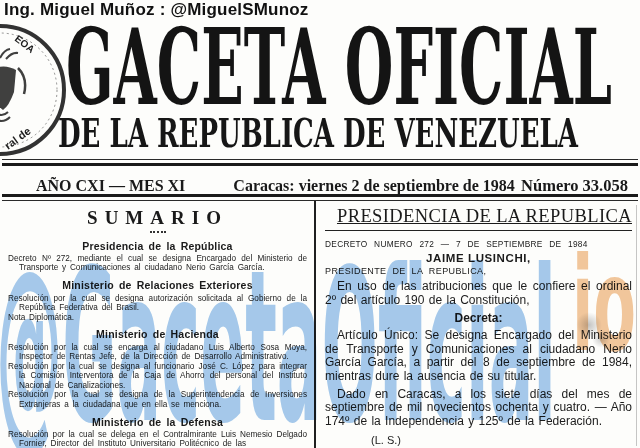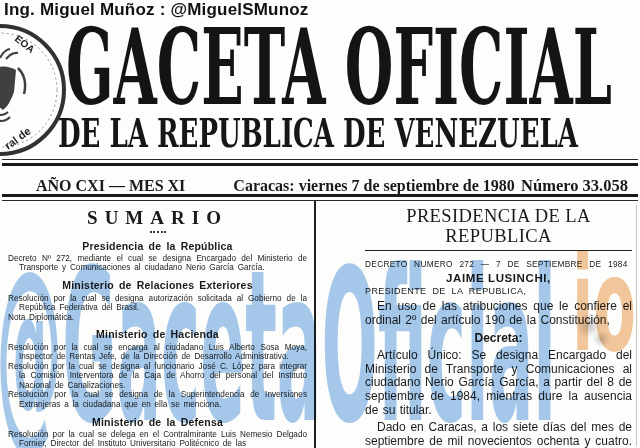--- a/index.html
+++ b/index.html
@@ -29,21 +29,21 @@
   .issue-bar{
     position:absolute;left:0;right:0;top:166px;height:40px;
     display:flex;align-items:center;
     font-family:"Liberation Serif",serif;font-weight:bold;font-size:16px;
     white-space:nowrap;
   }
   .issue-year{margin-left:36px;}
   .issue-date{margin-left:48px;}
   .issue-number{margin-left:auto;margin-right:12px;font-size:16.5px;}
   
-  .columns{position:absolute;left:0;right:0;top:201px;bottom:0;display:flex;z-index:8;gap:40px;}
+  .columns{position:absolute;left:0;right:0;top:201px;bottom:0;display:flex;z-index:8;}
   .left-col{
     width:316px;border-right:2px solid #1f1f1f;
     padding:4px 7px 0 8px;box-sizing:border-box;
   }
   .right-col{flex:1;padding:4px 8px 0 9px;box-sizing:border-box;position:relative;}
   .edge-line{position:absolute;right:3px;top:205px;bottom:2px;width:1px;background:rgba(70,70,70,.3);z-index:9;}
   
   .sumario-title{
     text-align:center;font-family:"Liberation Serif",serif;font-weight:bold;
     font-size:19px;letter-spacing:7px;margin:2px 0 0 0;
@@ -53,22 +53,22 @@
     text-align:center;font-weight:bold;font-size:10.5px;line-height:12px;
     margin:6.5px 0 2.5px 0;letter-spacing:.2px;word-spacing:2px;
   }
   .entry{
     font-size:8.2px;line-height:9.3px;margin:.5px 0 0 0;
     text-align:justify;text-align-last:left;word-spacing:1.5px;
     padding-left:11px;text-indent:-11px;color:#222;
   }
   
   .pres-h{
-    text-align:center;font-family:"Liberation Serif",serif;font-weight:normal;
-    font-size:18.5px;line-height:20px;letter-spacing:.4px;margin:1px 0 0 0;
+    text-align:right;font-family:"Liberation Serif",serif;font-weight:normal;
+    font-size:18.5px;line-height:20px;letter-spacing:.4px;margin:1px 0 0 0;text-decoration:underline;
   }
   .pres-rule{height:0;border-top:1.5px solid #222;margin:4px 0 0 0;}
   .decree-line{
     text-align:left;font-weight:normal;font-size:8.3px;word-spacing:4px;
     letter-spacing:.3px;margin:8px 0 0 0;
   }
   .author{text-align:center;font-weight:bold;font-size:11.5px;letter-spacing:.6px;margin:3px 0 0 0;}
   .author-title{font-size:9px;word-spacing:3px;letter-spacing:.4px;margin:2px 0 0 0;}
   .body-p{
     font-size:12px;line-height:13.6px;text-align:justify;text-align-last:left;
@@ -112,21 +112,21 @@
   <svg class="masthead" width="640" height="100" viewBox="0 0 640 100">
     <text x="66" y="90" font-size="104" font-weight="bold" fill="#141414" font-family="DejaVu Serif, serif" textLength="546" lengthAdjust="spacingAndGlyphs">GACETA OFICIAL</text>
   </svg>
   <svg class="subtitle" width="640" height="46" viewBox="0 0 640 46">
     <text x="318" y="37" font-size="39" font-weight="bold" fill="#161616" text-anchor="middle" font-family="DejaVu Serif, serif" textLength="520" lengthAdjust="spacingAndGlyphs">DE LA REPUBLICA DE VENEZUELA</text>
   </svg>
 
   <div class="rule rule-a"></div>
   <div class="issue-bar">
     <span class="issue-year">AÑO CXI — MES XI</span>
-    <span class="issue-date">Caracas: viernes 7 de septiembre de 1980</span>
+    <span class="issue-date">Caracas: viernes 2 de septiembre de 1984</span>
     <span class="issue-number">Número 33.058</span>
   </div>
   <div class="rule rule-b"></div>
 
   <div class="columns">
 
     <div class="left-col">
       <div class="sumario-title">SUMARIO</div>
       <div class="sumario-dash"></div>
 

